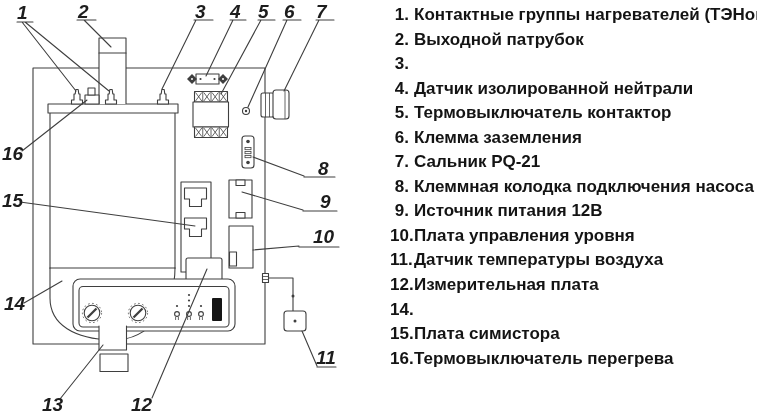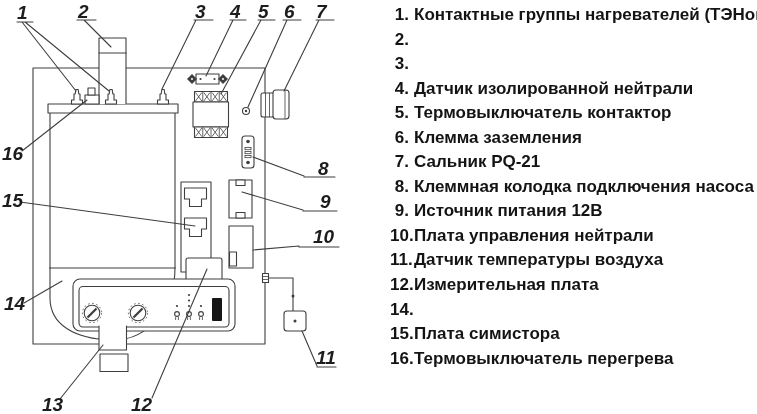--- a/index.html
+++ b/index.html
@@ -195,20 +195,21 @@
     </svg>
   </div>
 
   <div class="legend">
     <div class="legend-row">
         <span class="num">1.</span>
         <span class="txt">Контактные группы нагревателей (ТЭНов)</span>
       </div>
     <div class="legend-row">
         <span class="num">2.</span>
+        <span class="txt">Выходной патрубок</span>
       </div>
     <div class="legend-row">
         <span class="num">3.</span>
       </div>
     <div class="legend-row">
         <span class="num">4.</span>
         <span class="txt">Датчик изолированной нейтрали</span>
       </div>
     <div class="legend-row">
         <span class="num">5.</span>
@@ -225,21 +226,21 @@
     <div class="legend-row">
         <span class="num">8.</span>
         <span class="txt">Клеммная колодка подключения насоса</span>
       </div>
     <div class="legend-row">
         <span class="num">9.</span>
         <span class="txt">Источник питания 12В</span>
       </div>
     <div class="legend-row">
         <span class="num">10.</span>
-        <span class="txt">Плата управления нейтрали</span>
+        <span class="txt">Плата управления уровня</span>
       </div>
     <div class="legend-row">
         <span class="num">11.</span>
         <span class="txt">Датчик температуры воздуха</span>
       </div>
     <div class="legend-row">
         <span class="num">12.</span>
         <span class="txt">Измерительная плата</span>
       </div>
     <div class="legend-row">

